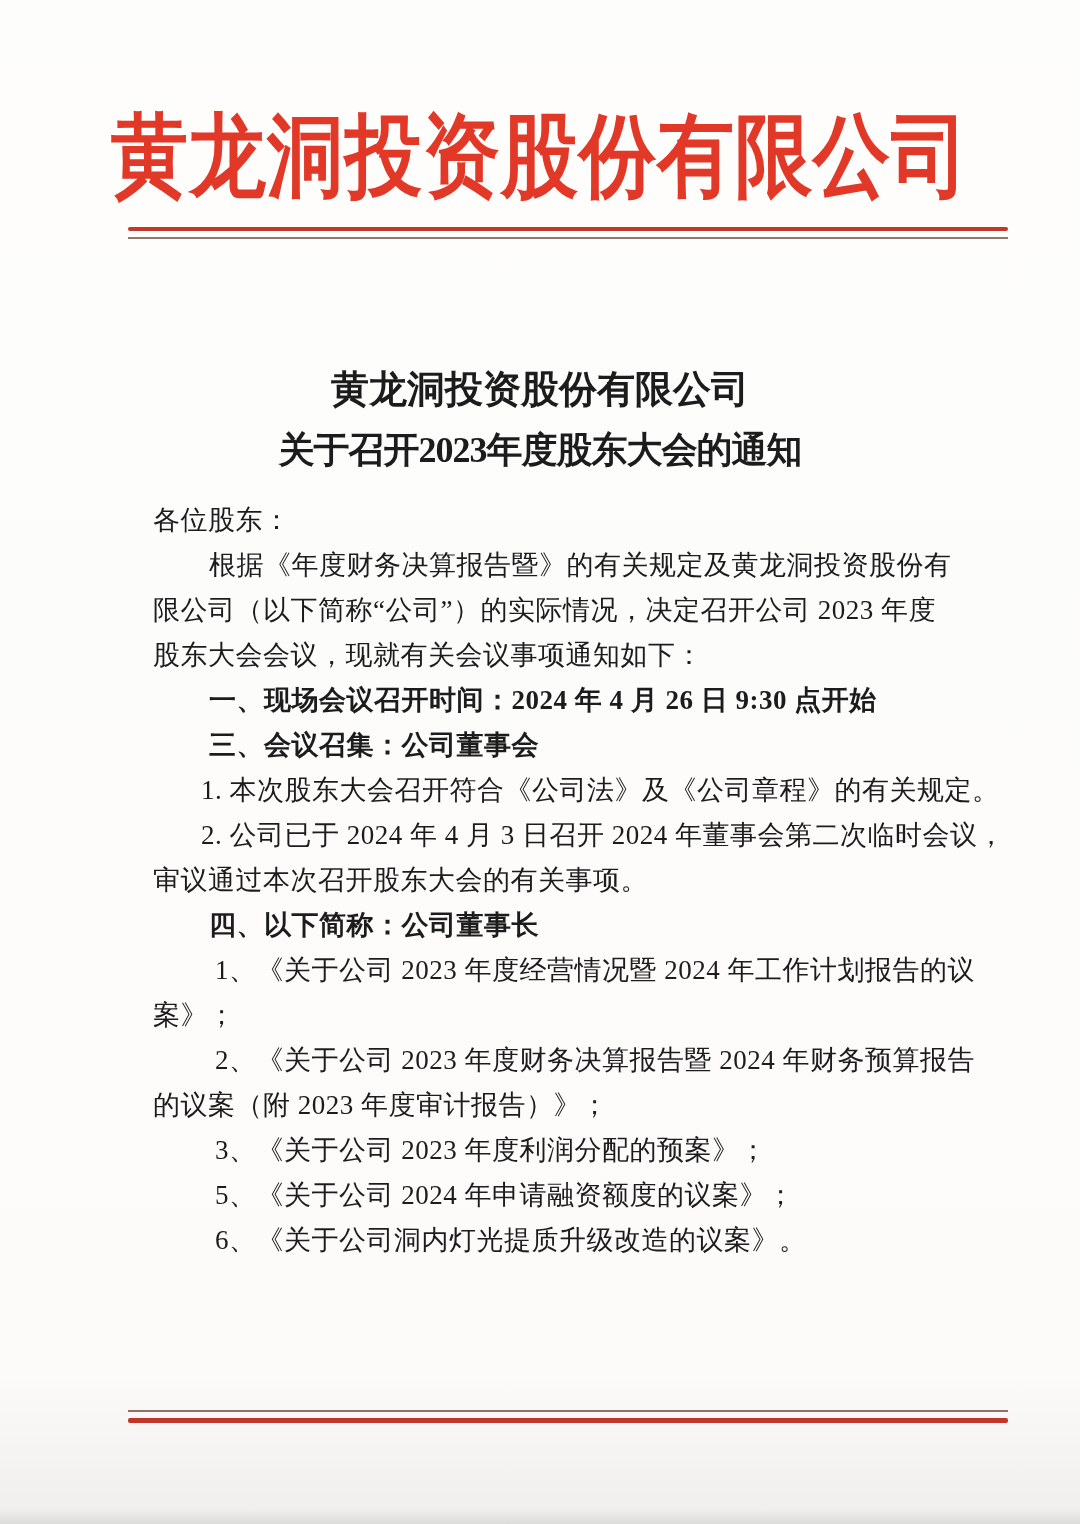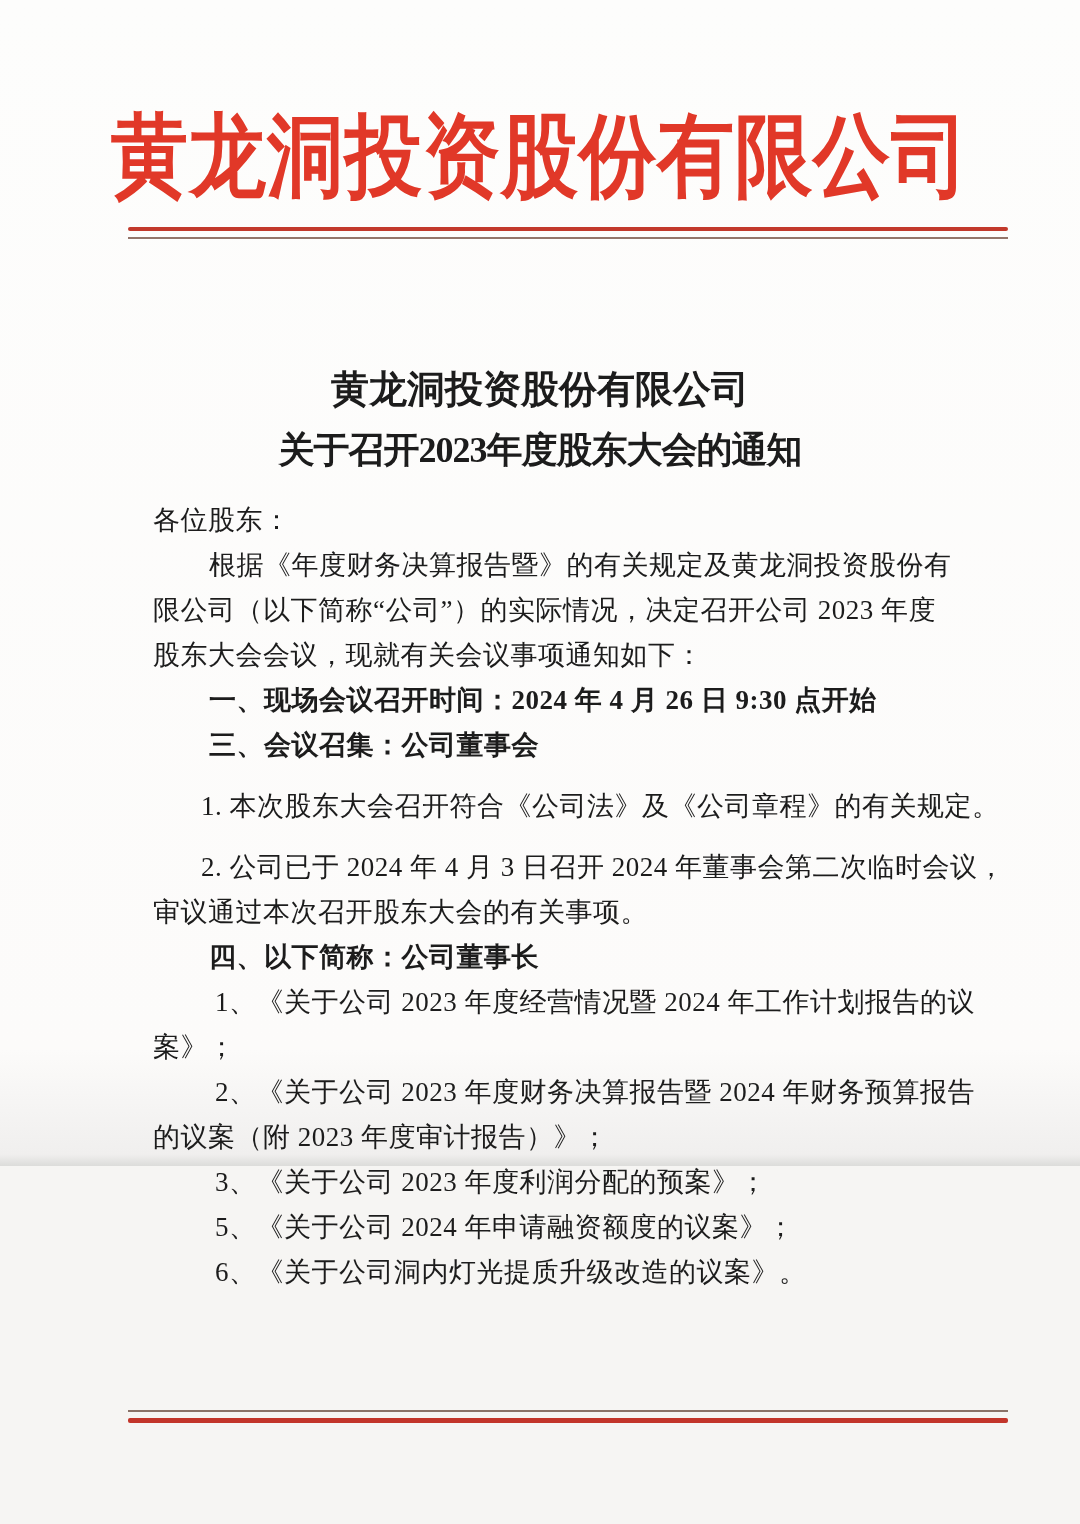--- a/index.html
+++ b/index.html
@@ -4,21 +4,21 @@
 <style>
   html,body{margin:0;padding:0;}
   body{
     width:1080px;height:1524px;
     background:#f6f5f3;
     font-family:"Liberation Serif","DejaVu Serif",serif;
     overflow:hidden;
   }
   .page{
     position:relative;
-    width:1080px;height:1166px;
+    width:1080px;height:1524px;
     background:linear-gradient(180deg,#fdfdfc 0%,#fcfbfa 90%,#f0efee 99%,#dcdcda 100%);
     color:#1c1c1c;
   }
   
   .letterhead{
     position:absolute;top:96px;left:0;right:0;
     text-align:center;
     font-size:77px;font-weight:bold;
     color:#e13828;
     letter-spacing:1px;
@@ -42,21 +42,21 @@
   }
   .line{
     font-size:27px;
     line-height:45px;
     height:45px;
     white-space:nowrap;
     letter-spacing:0.5px;
   }
   .b{font-weight:bold;}
   .ind2{padding-left:56px;}   
-  .ind15{padding-left:48px;margin-top:16px;}  
+  .ind15{padding-left:48px;}  
   .ind25{padding-left:62px;}  
 </style>
 </head>
 <body>
 
 <div class="page">
 
   <div class="letterhead">黄龙洞投资股份有限公司</div>
 
   <div class="rule rule-thick-top"></div>

